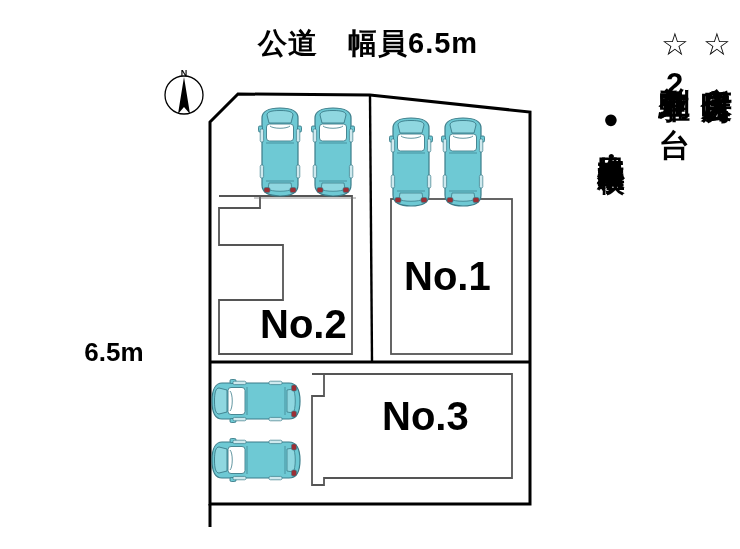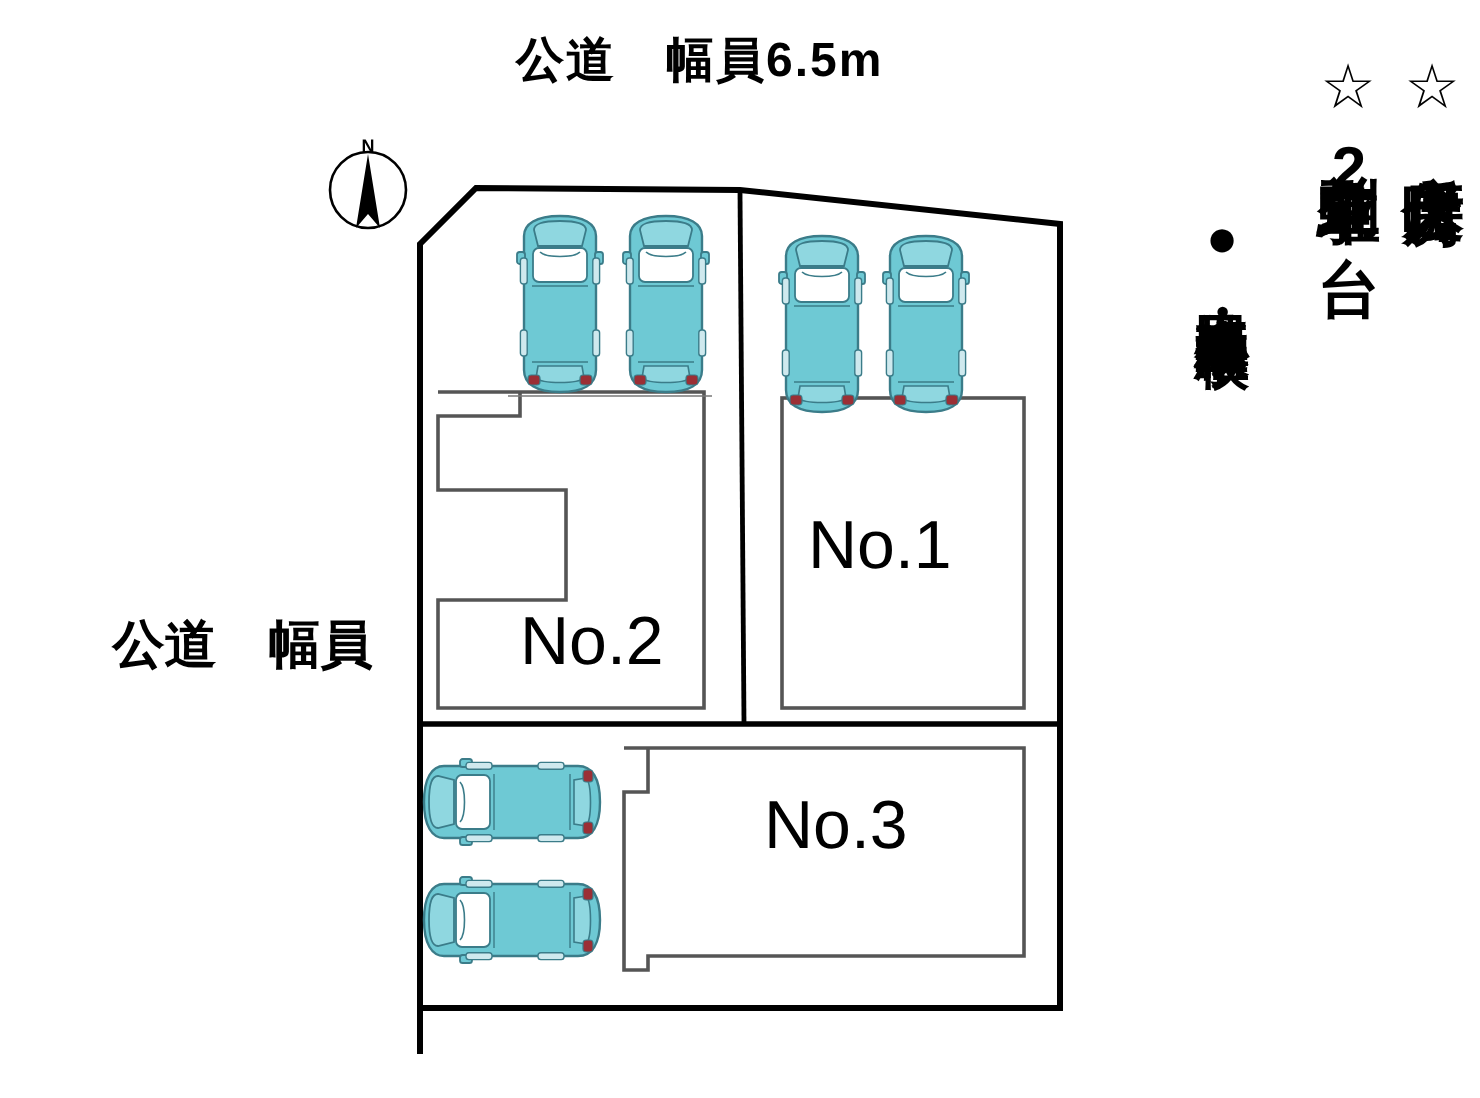--- a/index.html
+++ b/index.html
@@ -11,22 +11,22 @@
     overflow:hidden;
     position:relative;
   }
   #plan{
     position:absolute;left:0;top:0;width:740px;height:549px;
   }
   
   .txt{position:absolute;color:#000;font-weight:bold;white-space:pre;}
 
   #road-top{
-    left:258px;top:14px;
-    font-size:24px;letter-spacing:1px;
+    left:258px;top:24px;
+    font-size:29px;letter-spacing:1px;
   }
   #road-left{
     left:28px;top:276px;
     font-size:26px;line-height:1.18;text-align:center;width:172px;
   }
   #road-left .l2{display:block;}
 
   .vtext{
     position:absolute;
     writing-mode:vertical-rl;
@@ -39,22 +39,22 @@
     right:8px;top:26px;font-size:31px;
   }
   #feature-parking{
     right:50px;top:26px;font-size:31px;
   }
   #school-note{
     right:116px;top:104px;font-size:27px;
   }
 
   .lot-label{
-    position:absolute;font-weight:normal;color:#000;
-    font-size:34px;letter-spacing:0px;
+    position:absolute;font-weight:bold;color:#000;
+    font-size:40px;letter-spacing:0px;
   }
   #label-no1{left:404px;top:254px;}
   #label-no2{left:260px;top:302px;}
   #label-no3{left:382px;top:394px;}
 
   
   #compass{position:absolute;left:161px;top:66px;width:46px;height:52px;}
 </style>
 </head>
 <body>
@@ -153,21 +153,21 @@
 
 <svg id="compass" viewBox="0 0 46 52">
   <text x="23" y="10" text-anchor="middle" font-family="Liberation Sans, sans-serif" font-size="9" font-weight="bold" fill="#000">N</text>
   <circle cx="23" cy="29" r="19" fill="none" stroke="#000" stroke-width="1.3"></circle>
   <polygon points="23,11 29,48 23,41 17,48" fill="#000"></polygon>
 </svg>
 
 <div class="txt" id="road-top">公道　幅員6.5m</div>
 
 <div class="txt" id="road-left">
-  <span>公道　幅員</span>
+  <span class="l2">6.5m</span>
 </div>
 
 <div class="vtext" id="feature-floorheat">☆床暖房付き</div>
 
 <div class="vtext" id="feature-parking">☆並列駐車2台</div>
 
 <div class="vtext" id="school-note">●植田東小学校・植田中学校</div>
 
 <div class="lot-label" id="label-no1">No.1</div>
 <div class="lot-label" id="label-no2">No.2</div>

